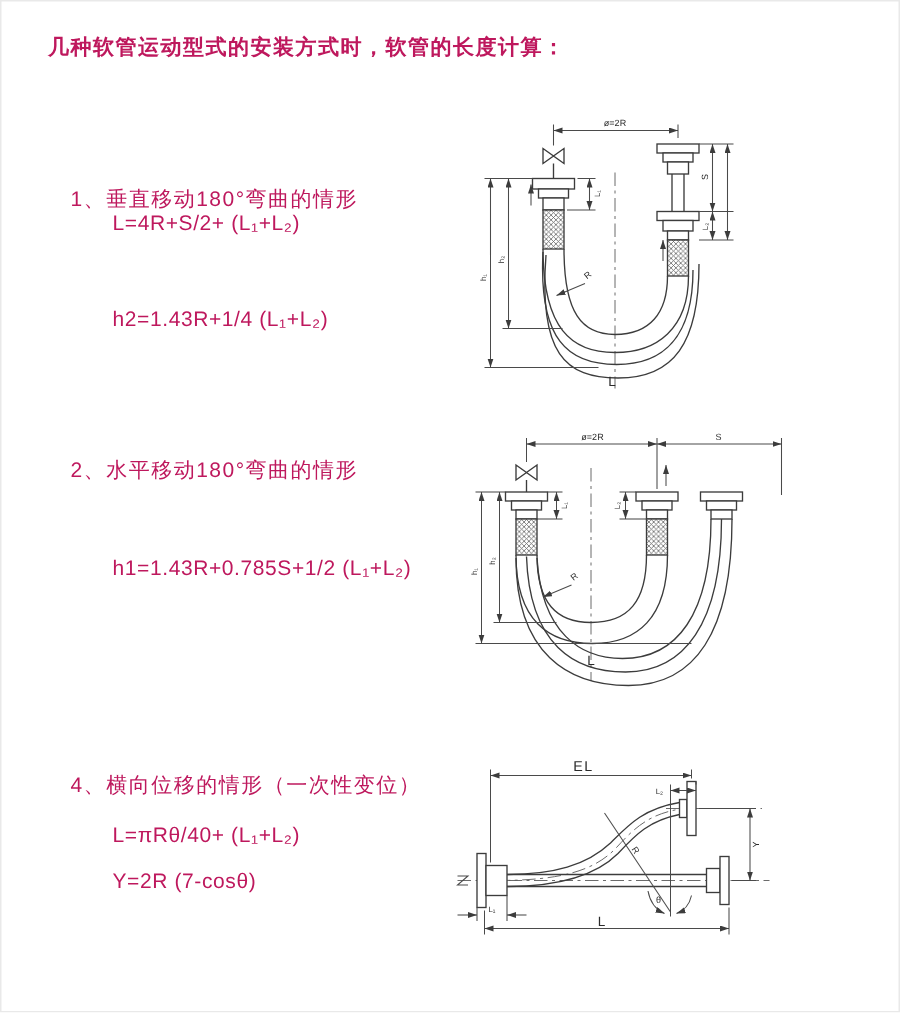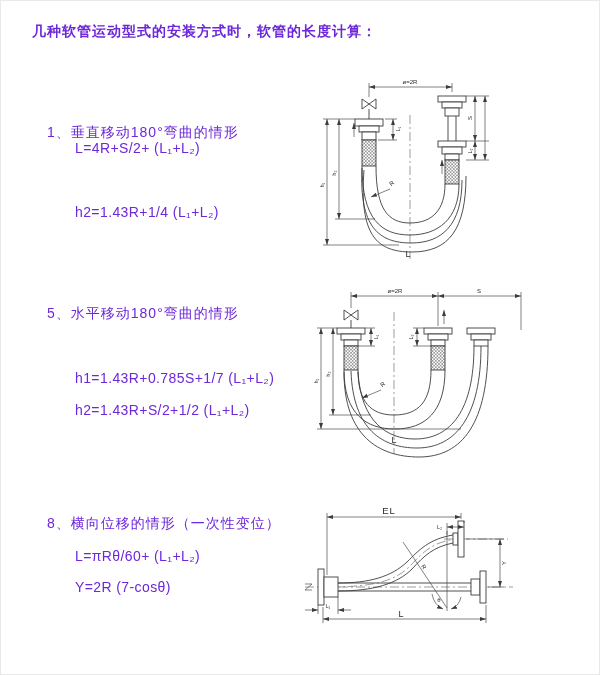--- a/index.html
+++ b/index.html
@@ -1,17 +1,17 @@
 <!DOCTYPE html>
 <html><head>
 <meta charset="utf-8">
 <style>
   html,body{margin:0;padding:0;background:#fff;}
   #page{position:relative;width:600px;height:675px;background:#fff;overflow:hidden;
-        font-family:"Liberation Sans","DejaVu Sans",sans-serif;color:#6d28d9;
+        font-family:"Liberation Sans","DejaVu Sans",sans-serif;color:#be185d;
         border:1px solid #e9e9e9;box-sizing:border-box;}
   .txt{position:absolute;white-space:nowrap;}
   .title{font-size:14px;letter-spacing:1px;font-weight:bold;}
   .heading{font-size:14px;letter-spacing:1px;}
   .formula{font-size:14px;letter-spacing:.4px;}
   svg{position:absolute;overflow:visible;}
   .ln{stroke:#3c3c3c;stroke-width:.9;fill:none;}
   .thin{stroke:#4a4a4a;stroke-width:.7;fill:none;}
   .dim{stroke:#4a4a4a;stroke-width:.7;fill:none;}
   .cl{stroke:#5a5a5a;stroke-width:.6;fill:none;stroke-dasharray:9 3 2 3;}
@@ -38,26 +38,25 @@
       </pattern>
     </defs>
   </svg>
 
   <div class="txt title" style="left:31px;top:22px">几种软管运动型式的安装方式时，软管的长度计算：</div>
 
   <div class="txt heading" style="left:46px;top:123px">1、垂直移动180°弯曲的情形</div>
   <div class="txt formula" style="left:74px;top:139px">L=4R+S/2+ (L₁+L₂)</div>
   <div class="txt formula" style="left:74px;top:203px">h2=1.43R+1/4 (L₁+L₂)</div>
 
-  <div class="txt heading" style="left:46px;top:304px">5、水平移动180°弯曲的情形</div>
-  <div class="txt formula" style="left:74px;top:369px">h1=1.43R+0.785S+1/7 (L₁+L₂)</div>
-  <div class="txt formula" style="left:74px;top:401px">h2=1.43R+S/2+1/2 (L₁+L₂)</div>
-
-  <div class="txt heading" style="left:46px;top:514px">8、横向位移的情形（一次性变位）</div>
-  <div class="txt formula" style="left:74px;top:547px">L=πRθ/60+ (L₁+L₂)</div>
+  <div class="txt heading" style="left:46px;top:304px">2、水平移动180°弯曲的情形</div>
+  <div class="txt formula" style="left:74px;top:369px">h1=1.43R+0.785S+1/2 (L₁+L₂)</div>
+
+  <div class="txt heading" style="left:46px;top:514px">4、横向位移的情形（一次性变位）</div>
+  <div class="txt formula" style="left:74px;top:547px">L=πRθ/40+ (L₁+L₂)</div>
   <div class="txt formula" style="left:74px;top:578px">Y=2R (7-cosθ)</div>
 
   <svg style="left:312px;top:72px" width="210" height="190" viewBox="0 0 210 190">
 
     <line class="cl" x1="97" y1="42" x2="97" y2="186"></line>
 
     <line class="thin" x1="56" y1="24" x2="56" y2="10"></line>
     <line class="thin" x1="139" y1="19" x2="139" y2="10"></line>
     <line class="dim" x1="56" y1="14" x2="139" y2="14" marker-start="url(#ah)" marker-end="url(#ah)"></line>
     <text class="dlabel" x="97" y="11" text-anchor="middle">ø=2R</text>

